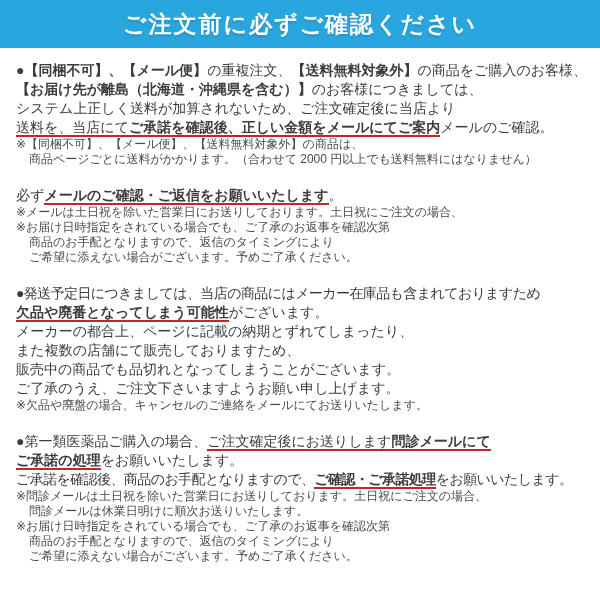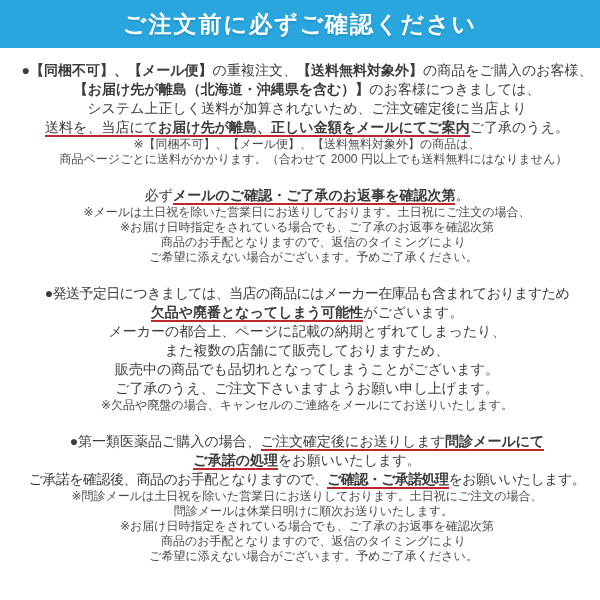--- a/index.html
+++ b/index.html
@@ -7,21 +7,20 @@
     --header-text:#ffffff;
     --underline-red:#c0272d;
     --body-text:#3c3c3c;
     --note-text:#4a4a4a;
   }
   html,body{margin:0;padding:0;background:#ffffff;}
   .page{
     width:600px;height:600px;background:#ffffff;overflow:hidden;
     font-family:"Liberation Sans","DejaVu Sans",sans-serif;
     position:relative;
-    text-align:center;
   }
   .header{
     height:48px;background:var(--header-bg);
     display:flex;align-items:center;justify-content:center;
   }
   .header h1{
     margin:0;color:var(--header-text);
     font-size:23px;font-weight:bold;letter-spacing:2px;
     text-shadow:0 2px 2px rgba(0,0,0,0.12);
   }
@@ -44,26 +43,26 @@
 
 <div class="page">
   <div class="header">
     <h1>ご注文前に必ずご確認ください</h1>
   </div>
   <div class="body" id="sections">
       <div class="section">
         <div class="line"><span class="b ">●【同梱不可】、【メール便】</span><span class="">の重複注文、</span><span class="b ">【送料無料対象外】</span><span class="">の商品をご購入のお客様、</span></div>
         <div class="line"><span class="b ">【お届け先が離島（北海道・沖縄県を含む）】</span><span class="">のお客様につきましては、</span></div>
         <div class="line"><span class="">システム上正しく送料が加算されないため、ご注文確定後に当店より</span></div>
-        <div class="line"><span class="u">送料を、当店にて</span><span class="b u">お届け先が離島、正しい金額をメールにてご案内</span><span class="">ご了承のうえ。</span></div>
+        <div class="line"><span class="u">送料を、当店にて</span><span class="b u">ご承諾を確認後、正しい金額をメールにてご案内</span><span class="">メールのご確認。</span></div>
         <div class="line small"><span class="">※【同梱不可】、【メール便】、【送料無料対象外】の商品は、</span></div>
         <div class="line small indent"><span class="">商品ページごとに送料がかかります。（合わせて 2000 円以上でも送料無料にはなりません）</span></div>
       </div>
       <div class="section">
-        <div class="line"><span class="">必ず</span><span class="b u">メールのご確認・ご了承のお返事を確認次第</span><span class="">。</span></div>
+        <div class="line"><span class="">必ず</span><span class="b u">メールのご確認・ご返信をお願いいたします</span><span class="">。</span></div>
         <div class="line small"><span class="">※メールは土日祝を除いた営業日にお送りしております。土日祝にご注文の場合、</span></div>
         <div class="line small"><span class="">※お届け日時指定をされている場合でも、ご了承のお返事を確認次第</span></div>
         <div class="line small indent"><span class="">商品のお手配となりますので、返信のタイミングにより</span></div>
         <div class="line small indent"><span class="">ご希望に添えない場合がございます。予めご了承ください。</span></div>
       </div>
       <div class="section">
         <div class="line tight"><span class="">●発送予定日につきましては、当店の商品にはメーカー在庫品も含まれておりますため</span></div>
         <div class="line"><span class="b u">欠品や廃番となってしまう可能性</span><span class="">がございます。</span></div>
         <div class="line"><span class="">メーカーの都合上、ページに記載の納期とずれてしまったり、</span></div>
         <div class="line"><span class="">また複数の店舗にて販売しておりますため、</span></div>

